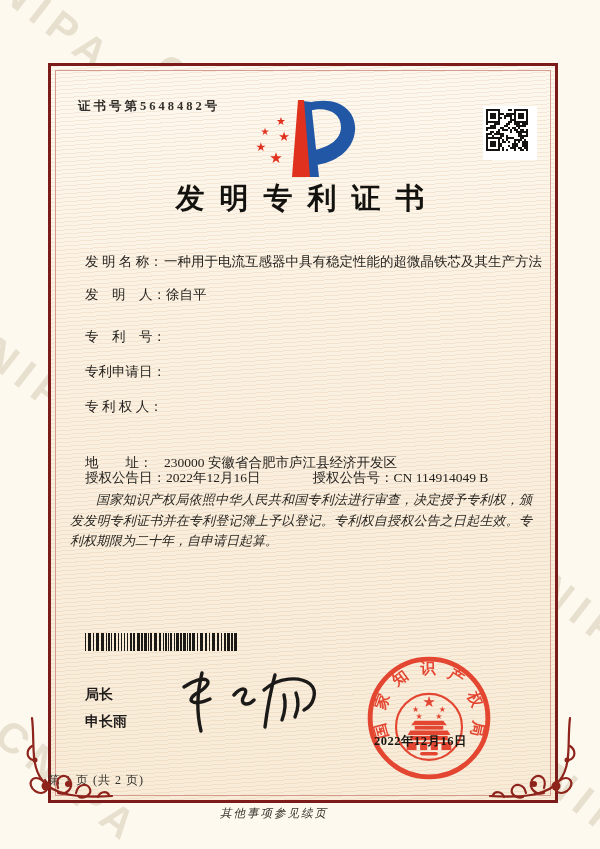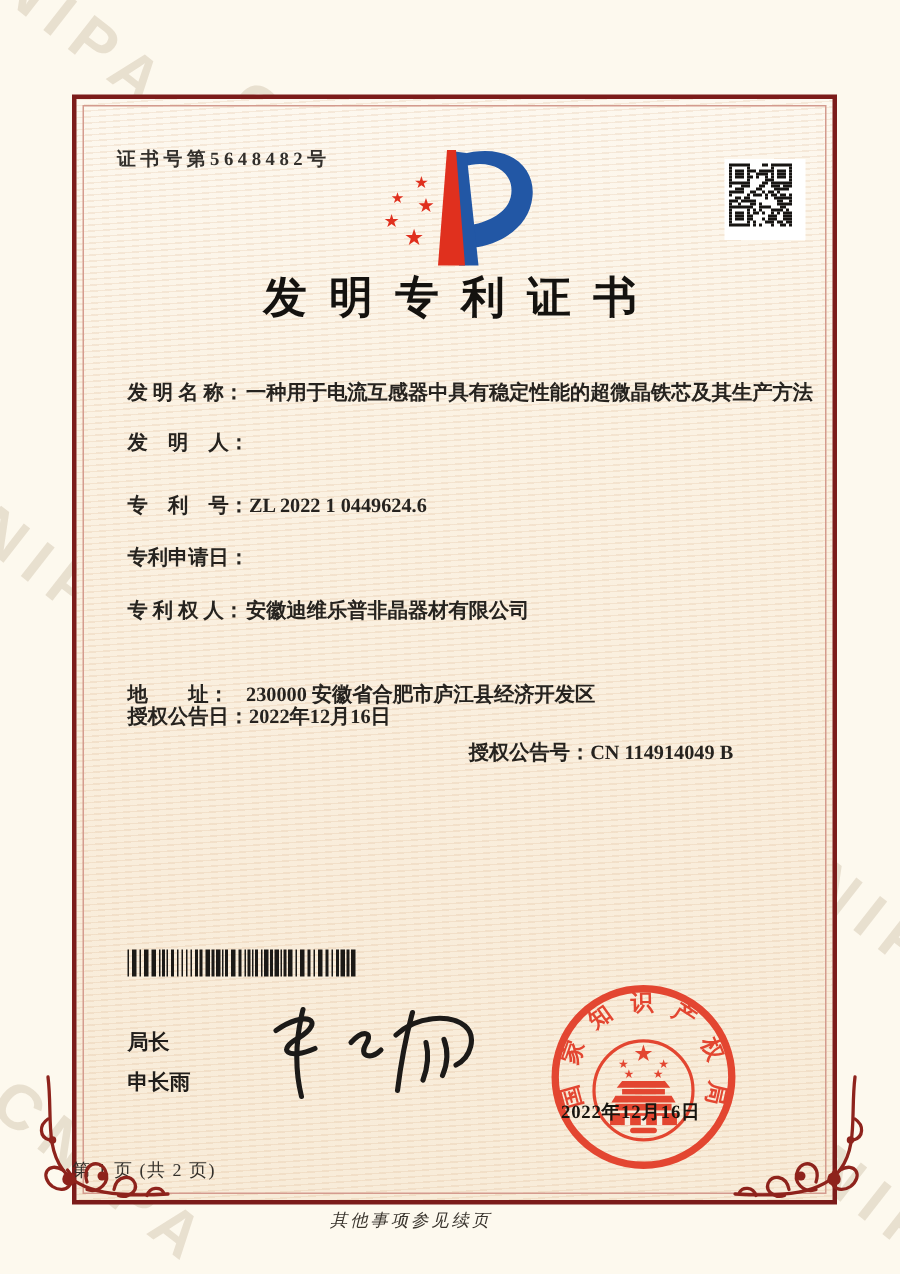--- a/index.html
+++ b/index.html
@@ -47,25 +47,25 @@
   .qr-grid div{width:100%;height:100%;}
   .qm{background:#161412;}
   .title{
     left:48px;top:179px;width:504px;text-align:center;
     font-size:29px;font-weight:700;letter-spacing:15px;text-indent:15px;
     color:#14120f;z-index:5;
   }
   
   .field-row{
     left:85px;width:448px;display:flex;z-index:5;
-    font-size:13.5px;font-weight:700;color:#26231f;line-height:17px;
+    font-size:13.5px;font-weight:400;color:#26231f;line-height:17px;
   }
   .f-label{flex:0 0 79px;white-space:pre;}
   .f-value{flex:1;white-space:nowrap;}
-  .pair2{display:flex;margin-left:52px;margin-top:24px;}
+  .pair2{display:flex;margin-left:52px;}
   .pair2 .f-label{flex:0 0 79px;}
   
   .paras{
     left:70px;top:490px;width:462px;z-index:5;
     font-size:13px;line-height:20.5px;font-style:italic;
     color:#2a2722;text-align:justify;
   }
   .paras p{margin:0;text-indent:2em;}
   
   .barcode{left:85px;top:633px;width:158px;height:18px;z-index:5;
@@ -580,46 +580,46 @@
 </div>
 
 <div class="abs title">发明专利证书</div>
 
 <div class="abs field-row" style="top:253px">
   <span class="f-label">发 明 名 称：</span>
   <span class="f-value">一种用于电流互感器中具有稳定性能的超微晶铁芯及其生产方法</span>
 </div>
 <div class="abs field-row" style="top:286px">
   <span class="f-label">发　明　人：</span>
+  <span class="f-value">徐自平</span>
 </div>
 <div class="abs field-row" style="top:328px">
   <span class="f-label">专　利　号：</span>
-  <span class="f-value">ZL 2022 1 0449624.6</span>
 </div>
 <div class="abs field-row" style="top:363px">
   <span class="f-label">专利申请日：</span>
 </div>
 <div class="abs field-row" style="top:398px">
   <span class="f-label">专 利 权 人：</span>
-  <span class="f-value">安徽迪维乐普非晶器材有限公司</span>
 </div>
 <div class="abs field-row" style="top:454px">
   <span class="f-label">地　　址：</span>
   <span class="f-value">230000 安徽省合肥市庐江县经济开发区</span>
 </div>
 <div class="abs field-row" style="top:469px">
   <span class="f-label">授权公告日：</span>
   <span style="white-space:nowrap">2022年12月16日</span>
   <span class="pair2">
     <span class="f-label">授权公告号：</span>
     <span style="white-space:nowrap">CN 114914049 B</span>
   </span>
 </div>
 
 <div class="abs paras">
+  <p>国家知识产权局依照中华人民共和国专利法进行审查，决定授予专利权，颁发发明专利证书并在专利登记簿上予以登记。专利权自授权公告之日起生效。专利权期限为二十年，自申请日起算。</p>
 </div>
 
 <div class="abs barcode" id="barcode">
     <i class="bar-on" style="width: 1px;"></i>
     <i style="width: 2px;"></i>
     <i class="bar-on" style="width: 3px;"></i>
     <i style="width: 2px;"></i>
     <i class="bar-on" style="width: 1px;"></i>
     <i style="width: 2px;"></i>
     <i class="bar-on" style="width: 3px;"></i>

